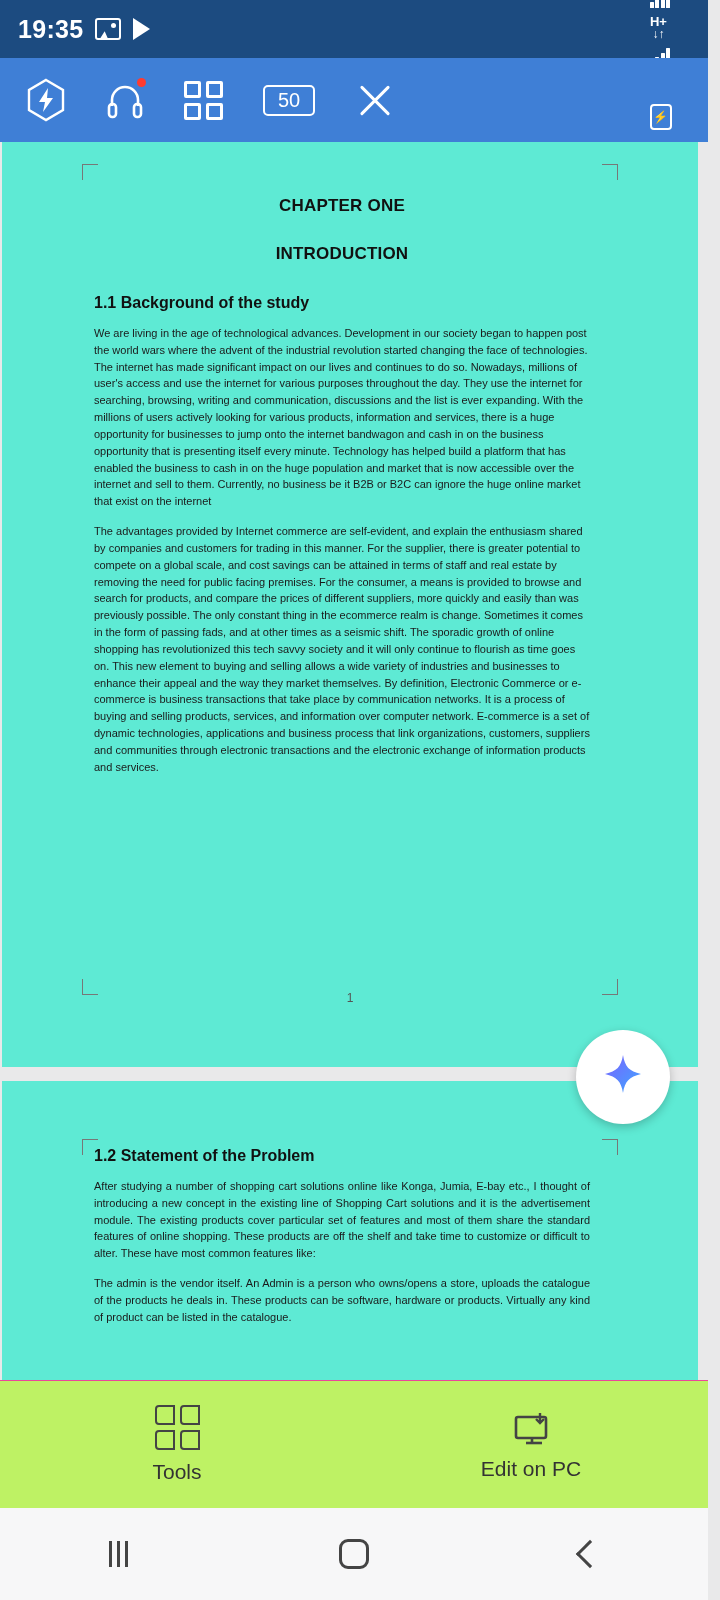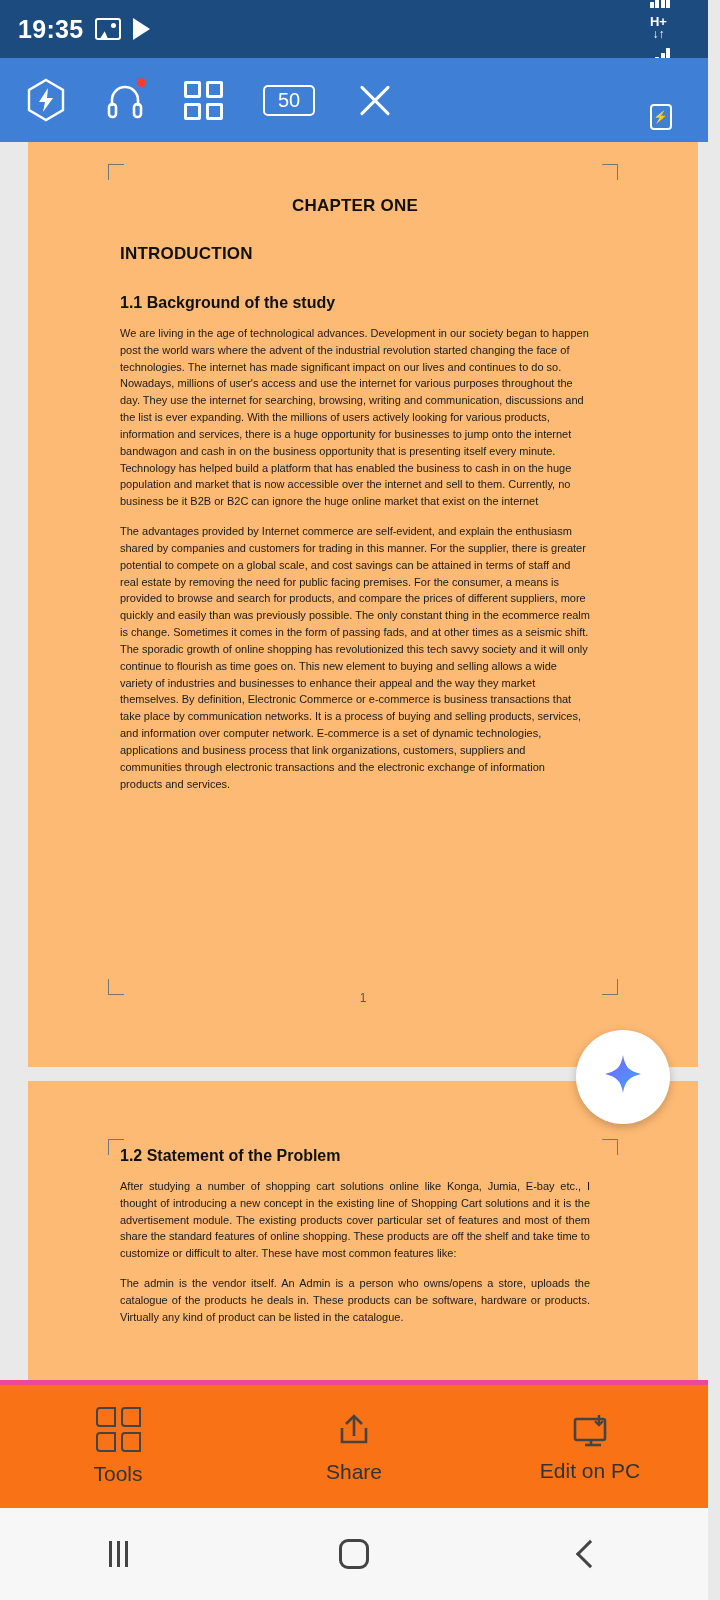--- a/index.html
+++ b/index.html
@@ -74,53 +74,53 @@
   .page-box { border: 2.5px solid #fff; border-radius: 5px; padding: 2px 7px; font-size: 20px; font-weight: 500; min-width: 52px; text-align:center; }
 
   .close-ico { width: 40px; height: 40px; position: relative; }
   .close-ico::before, .close-ico::after { content:""; position:absolute; left:0; top:19px; width: 40px; height: 3px; background:#fff; border-radius:2px; }
   .close-ico::before { transform: rotate(45deg); }
   .close-ico::after { transform: rotate(-45deg); }
 
   
   .docarea { flex: 1; background: #e9e9ea; overflow: hidden; position: relative; padding: 0; }
   .page {
-    background: #fdba74; margin: 0 10px 14px 28px; position: relative;
+    background: #5eead4; margin: 0 10px 14px 2px; position: relative;
     padding: 34px 16px 0 0;
   }
   .page1 { height: 925px; }
   .page2 { height: 330px; margin-bottom: 0; }
 
   .corner { position: absolute; width: 16px; height: 16px; }
   .corner.tl { border-left: 1.5px solid #777; border-top: 1.5px solid #777; }
   .corner.tr { border-right: 1.5px solid #777; border-top: 1.5px solid #777; }
   .corner.bl { border-left: 1.5px solid #777; border-bottom: 1.5px solid #777; }
   .corner.br { border-right: 1.5px solid #777; border-bottom: 1.5px solid #777; }
 
   .doc-body { padding: 0 92px 0 92px; }
   h1.chapter { text-align: center; font-size: 17px; font-weight: 700; color: #111; margin-top: 20px; letter-spacing: .2px; }
-  h2.intro { text-align: left; font-size: 17px; font-weight: 700; color: #111; margin-top: 28px; letter-spacing: .2px; }
+  h2.intro { text-align: center; font-size: 17px; font-weight: 700; color: #111; margin-top: 28px; letter-spacing: .2px; }
   h3.sec { font-size: 16px; font-weight: 700; color: #111; margin-top: 30px; }
   p.para {
     font-size: 11px; color: #1a1a1a; line-height: 1.53; margin-top: 13px;
     text-align: left;
   }
   p.justify { text-align: justify; }
   .pagenum { position: absolute; bottom: 62px; left: 0; right: 0; text-align: center; font-size: 12px; color: #555; }
 
   
   .fab {
     position: absolute; right: 38px; bottom: 256px; width: 94px; height: 94px; border-radius: 50%;
     background: #fff; box-shadow: 0 3px 10px rgba(0,0,0,.22);
     display: flex; align-items: center; justify-content: center; z-index: 30;
   }
 
   
   .bottombar {
-    height: 128px; background: #f97316; border-top: 5px solid #ec4899;
+    height: 128px; background: #bef264; border-top: 1px solid #ec4899;
     display: flex; align-items: center; flex: none;
   }
   .bb-item { flex: 1; display: flex; flex-direction: column; align-items: center; gap: 10px; color: #333; }
   .bb-item .label { font-size: 21px; }
   .tools-ico { display: grid; grid-template-columns: 20px 20px; grid-template-rows: 20px 20px; gap: 5px; }
   .tools-ico span { border: 2.5px solid #444; border-radius: 4px 0 0 4px; }
   .phone-ico { width: 34px; height: 44px; border: 2.5px solid #444; border-radius: 6px; position: relative; }
   .phone-ico::after { content:""; position: absolute; left: 50%; top: 4px; transform: translateX(-50%); width: 11px; height: 2.5px; background: #444; border-radius: 2px; }
   .share-ico { width: 40px; height: 40px; position: relative; }
   .pc-ico { width: 42px; height: 38px; position: relative; }
@@ -254,30 +254,20 @@
     <div class="bb-item">
       <span class="tools-ico">
           <span></span>
           <span></span>
           <span></span>
           <span></span>
         </span>
       <span class="label">Tools</span>
     </div>
     <div class="bb-item">
-      <span class="share-ico">
-        <svg width="40" height="40" viewBox="0 0 40 40">
-            <path d="M8 18 v14 h24 v-14" fill="none" stroke="#444" stroke-width="2.6"></path>
-            <path d="M20 26 V7" fill="none" stroke="#444" stroke-width="2.6"></path>
-            <path d="M12 14 L20 6 L28 14" fill="none" stroke="#444" stroke-width="2.6"></path>
-          </svg>
-      </span>
-      <span class="label">Share</span>
-    </div>
-    <div class="bb-item">
       <span class="pc-ico">
         <svg width="44" height="40" viewBox="0 0 44 40">
             <rect x="6" y="8" width="30" height="21" rx="2" fill="none" stroke="#444" stroke-width="2.6"></rect>
             <path d="M16 34 h16" stroke="#444" stroke-width="2.6"></path>
             <path d="M22 29 v5" stroke="#444" stroke-width="2.6"></path>
             <path d="M30 4 v10 M26 10 l4 4 4-4" stroke="#444" stroke-width="2.4" fill="none"></path>
           </svg>
       </span>
       <span class="label">Edit on PC</span>
     </div>

